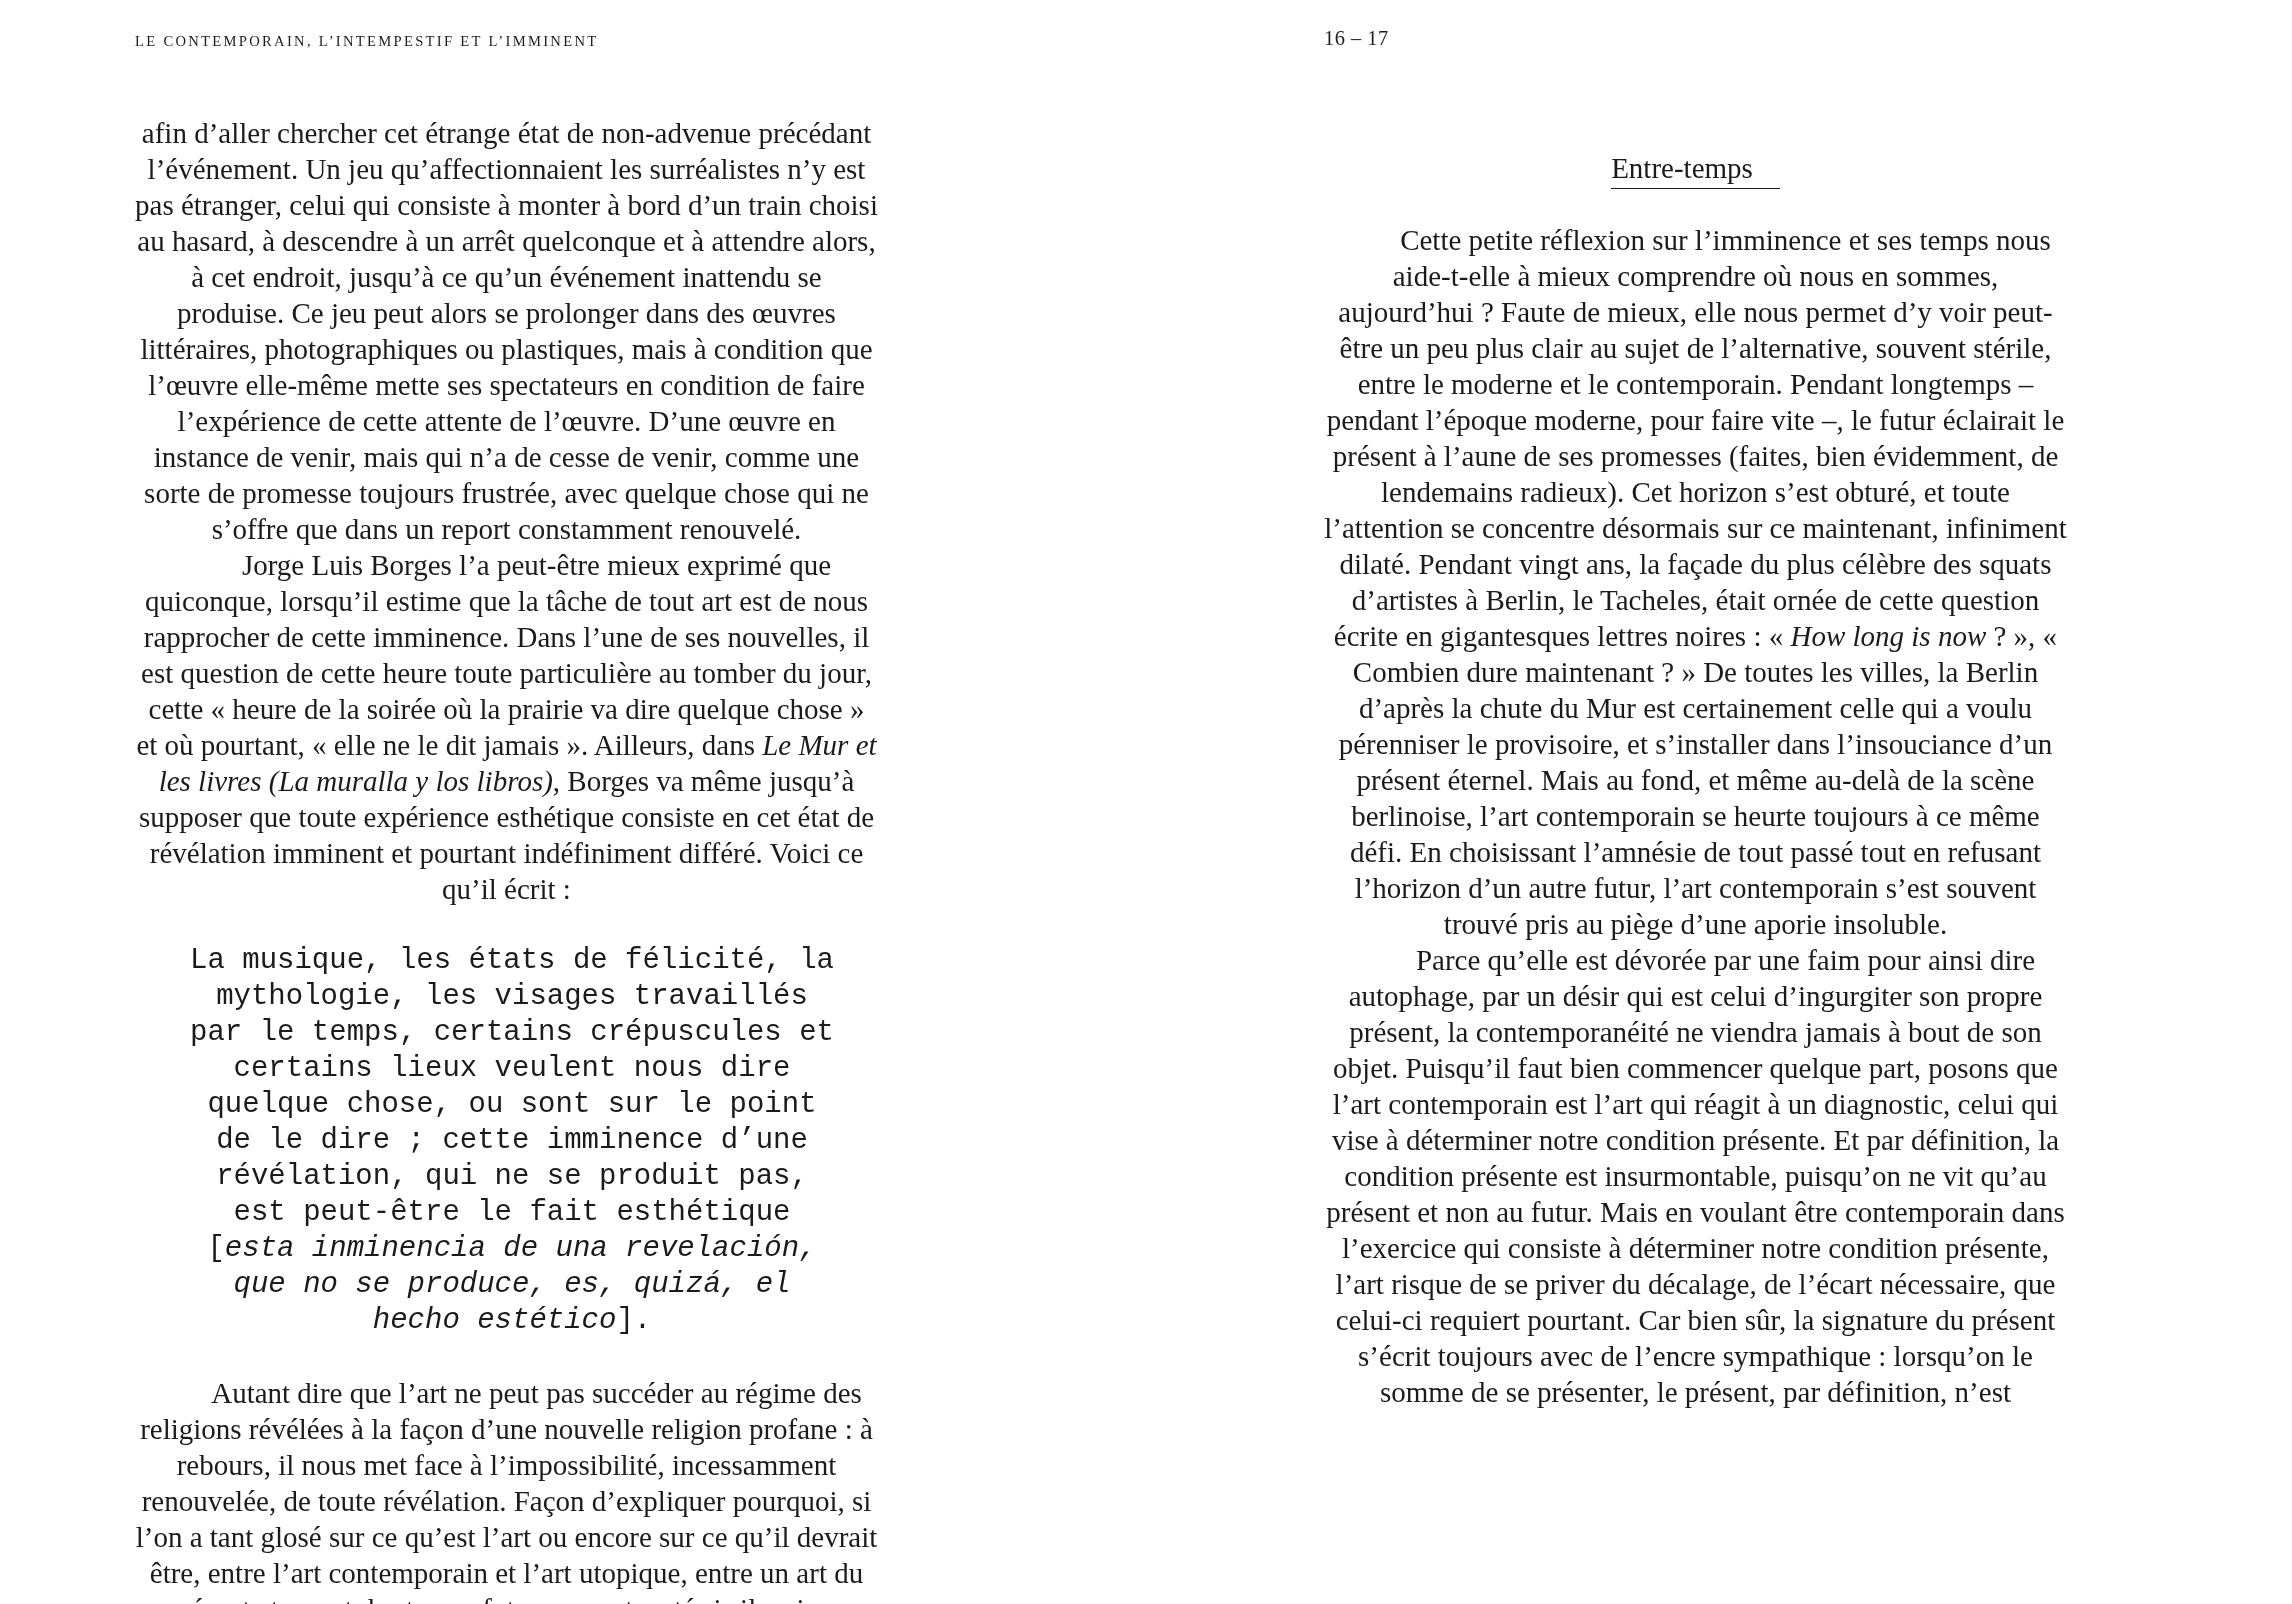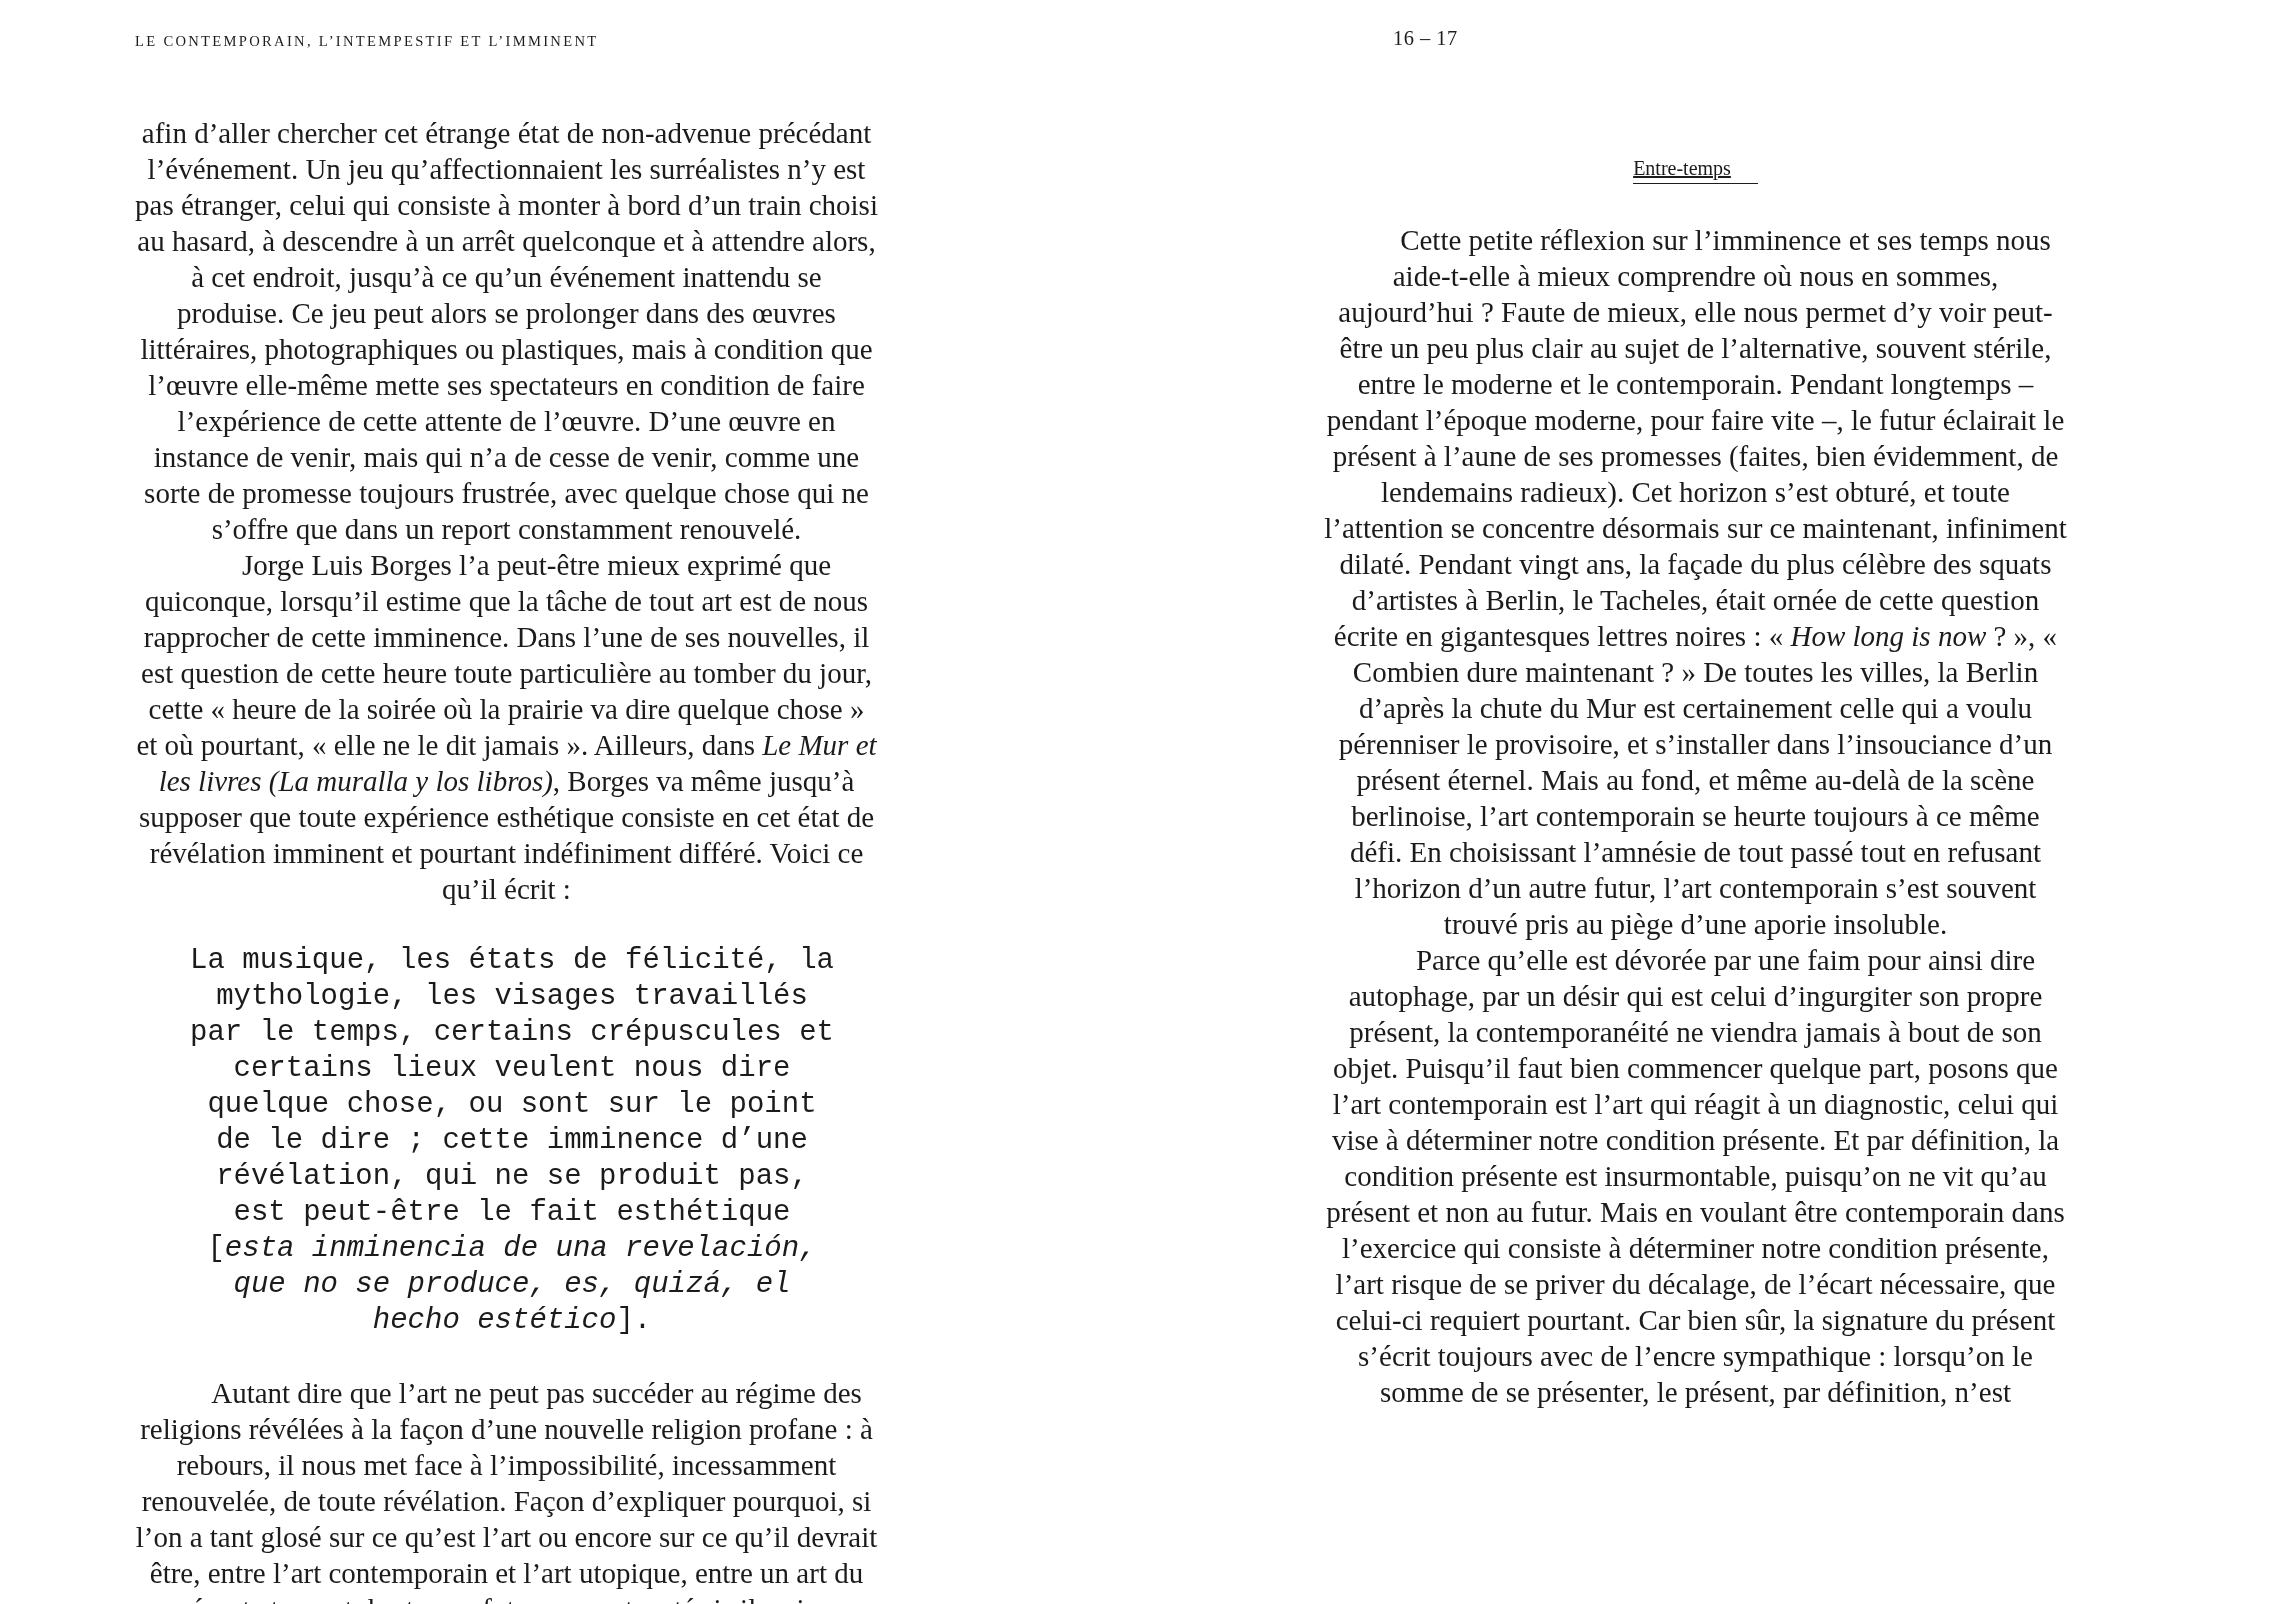--- a/index.html
+++ b/index.html
@@ -22,21 +22,21 @@
     left: 114px;
     top: 33px;
     font-size: 14.6px;
     letter-spacing: 2.3px;
     font-weight: normal;
     color: #1d1d1d;
     white-space: nowrap;
   }
   .page-number {
     position: absolute;
-    left: 1372px;
+    left: 1303px;
     top: 27px;
     font-size: 20.4px;
     letter-spacing: 0.5px;
     color: #1d1d1d;
     white-space: nowrap;
   }
   .column {
     position: absolute;
     top: 115px;
     width: 743px;
@@ -53,24 +53,23 @@
   p.para.indent {
     text-indent: 60px;
   }
   p.quote {
     margin: 36px 0 36px 49px;
     width: 656px;
     font-family: Liberation Mono, monospace;
   }
   h2.section-heading {
     margin: 35px 0 36px 0;
-    font-size: 20px;
+    font-size: 29px;
     line-height: 36px;
     font-weight: normal;
-    text-decoration: underline;
   }
   h2.section-heading span {
     border-bottom: 1.9px solid #1d1d1d;
     padding-right: 27px;
     padding-bottom: 3.9px;
   }
   em { font-style: italic; }
 </style>
 </head>
 <body>

